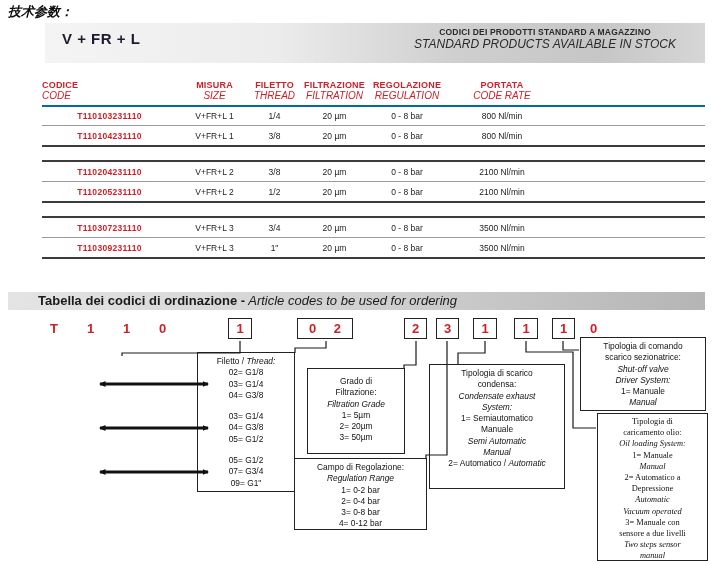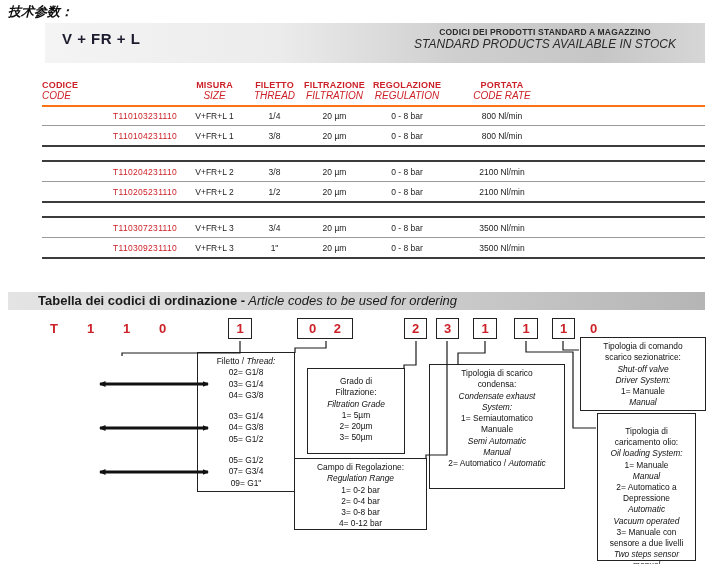--- a/index.html
+++ b/index.html
@@ -16,34 +16,34 @@
                 background:linear-gradient(to right,#f4f4f4 0%,#ececec 35%,#cfcfcf 62%,#c6c6c6 84%,#d6d6d6 100%); }
   .product { position:absolute; left:17px; top:7px; font-size:15px; font-weight:bold;
              color:#1c1c2e; letter-spacing:.5px; }
   .stock { position:absolute; left:340px; top:4px; width:320px; text-align:center; color:#2a2a2a; }
   .stock-it { font-size:8.5px; font-weight:bold; letter-spacing:.2px; }
   .stock-en { font-size:12px; font-style:italic; }
 
   
   .grid { display:grid; grid-template-columns:135px 75px 45px 75px 70px 120px 1fr; }
   .thead { position:absolute; left:42px; top:80px; width:663px; padding-bottom:4px;
-           border-bottom:2px solid #f97316; }
+           border-bottom:2px solid #0369a1; }
   .hcell { text-align:center; }
   .hcell.left { text-align:left; }
   .h-it { color:#cc2128; font-weight:bold; font-size:9px; letter-spacing:.2px; }
   .h-en { color:#cc2128; font-style:italic; font-size:10px; }
 
   .tgroup { position:absolute; left:42px; width:663px; }
   .g1 { top:106px; }
   .g2 { top:160px; border-top:2px solid #3c3c3c; }
   .g3 { top:216px; border-top:2px solid #3c3c3c; }
   .trow { height:19px; align-items:center; border-bottom:1px solid #9a9a9a; font-size:8.5px; color:#222; }
   .trow:last-child { border-bottom:2px solid #3c3c3c; }
   .cell { text-align:center; }
-  .cell.code { text-align:right; color:#cc2128; font-weight:normal; letter-spacing:.3px; }
+  .cell.code { text-align:center; color:#cc2128; font-weight:bold; letter-spacing:.3px; }
 
   
   .tabella-bar { position:absolute; left:8px; top:292px; width:697px; height:18px; line-height:18px;
                  background:linear-gradient(to right,#e4e4e4 0%,#cfcfcf 55%,#b5b5b5 100%);
                  font-size:13px; color:#1b1b1b; white-space:nowrap; }
   .tb-it { font-weight:bold; margin-left:30px; }
   .tb-en { font-style:italic; }
 
   .cch { position:absolute; top:321px; font-size:13px; font-weight:bold; color:#cc2128; }
   .cbox { position:absolute; top:318px; height:21px; box-sizing:border-box; border:1.3px solid #222;
@@ -56,21 +56,21 @@
           font-size:8.4px; line-height:11.3px; color:#111; text-align:center; padding-top:3px; }
   .dbox .it, .it { font-style:italic; }
   #box-misura  { left:38px;  top:355px; width:84px;  height:130px; }
   .misura-item { position:absolute; left:0; width:53px; text-align:right; line-height:11px; }
   #box-filetto { left:197px; top:352px; width:98px;  height:140px; }
   .fgap { margin-top:10px; }
   #box-grado   { left:307px; top:368px; width:98px;  height:86px; padding-top:7px; }
   #box-campo   { left:294px; top:458px; width:133px; height:72px; }
   #box-scarico { left:429px; top:364px; width:136px; height:125px; }
   #box-comando { left:580px; top:337px; width:126px; height:74px; }
-  #box-olio    { left:597px; top:413px; width:99px; height:148px; line-height:11.2px; padding-top:12px; }
+  #box-olio    { left:597px; top:413px; width:111px; height:148px; line-height:11.2px; padding-top:2px;font-family:Liberation Serif, serif; }
 
   svg.overlay { position:absolute; left:0; top:0; width:712px; height:564px; pointer-events:none; }
 </style>
 </head>
 <body>
 
 <div class="page">
 
   <div class="cn-title">技术参数：</div>
   <div class="smudge"></div>

